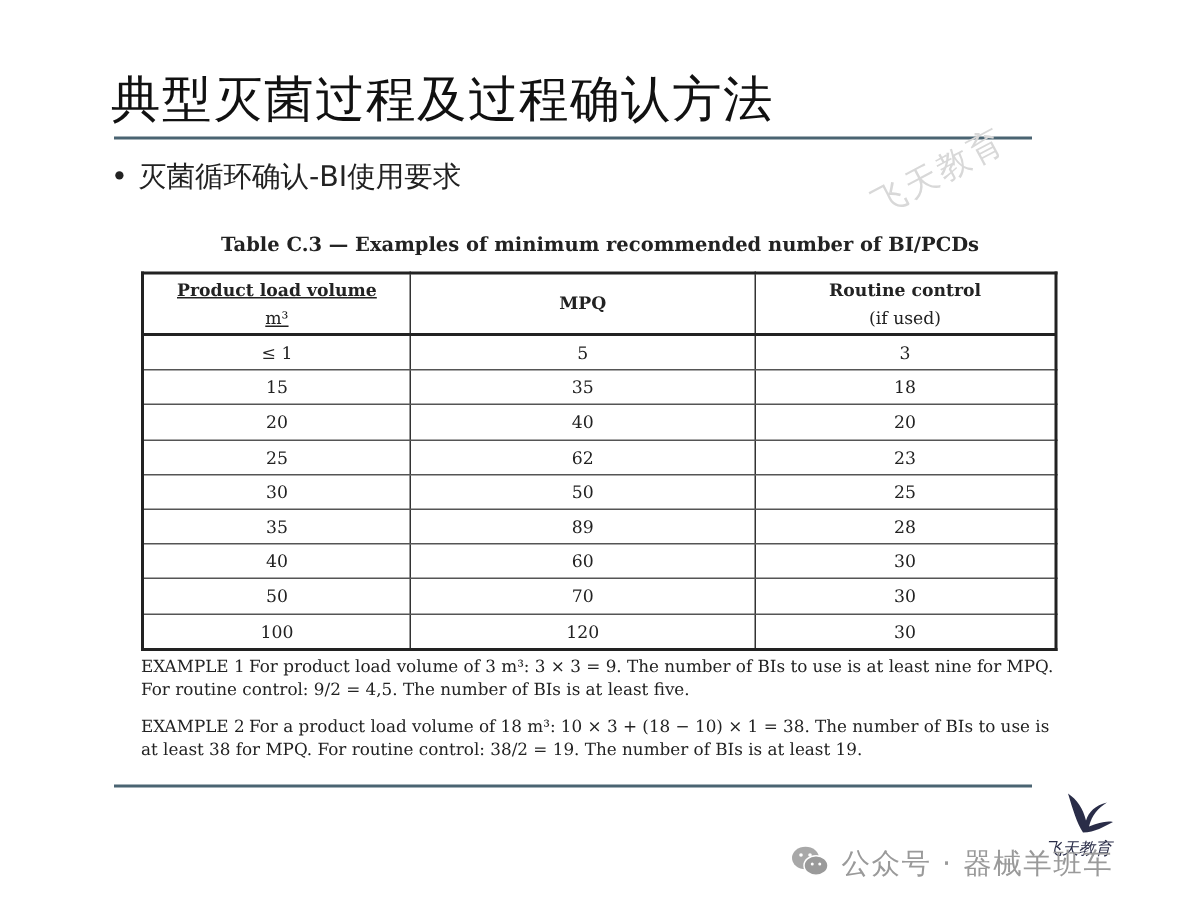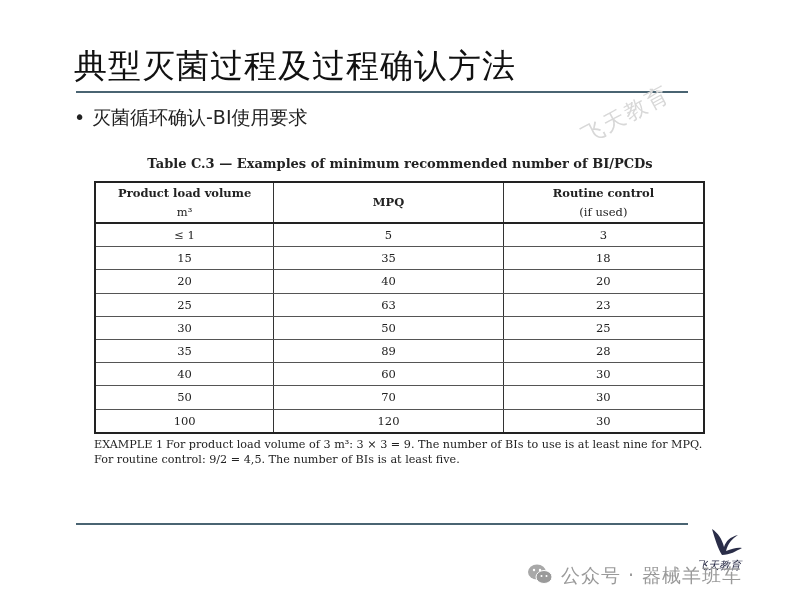--- a/index.html
+++ b/index.html
@@ -33,21 +33,21 @@
     border-collapse: collapse; font-family: "DejaVu Serif", serif; font-size: 11.5px; color: #222;
     border: 2px solid #222;
   }
   table.bi th, table.bi td {
     border-left: 1px solid #333; border-right: 1px solid #333; text-align: center; padding: 0;
   }
   table.bi thead th { font-weight: bold; height: 39px; border-bottom: 2px solid #222; line-height: 19px; }
   table.bi thead th .sub { font-weight: normal; display: block; text-align: center; }
   table.bi tbody td { height: 22.2px; border-bottom: 1px solid #555; }
   table.bi tbody tr:last-child td { border-bottom: none; border-radius: 10px; }
-  .col1 { width: 169px; } .col2 { width: 218px; } .col3 { width: 190px; }
+  .col1 { width: 169px; text-decoration: underline; } .col2 { width: 218px; } .col3 { width: 190px; }
   .examples {
     position: absolute; left: 94px; top: 437px; width: 612px;
     font-family: "DejaVu Serif", serif; font-size: 11.2px; color: #222; line-height: 15px;
   }
   .examples p { margin: 0 0 10px 0; }
   .examples .lbl { display: inline-block; width: 72px; }
   .bottom-rule {
     position: absolute; left: 76px; top: 523px; width: 612px; height: 2px; background: #4a6472;
   }
   .logo-bird { position: absolute; left: 710px; top: 527px; }
@@ -102,21 +102,21 @@
         <td>35</td>
         <td>18</td>
       </tr>
     <tr>
         <td>20</td>
         <td>40</td>
         <td>20</td>
       </tr>
     <tr>
         <td>25</td>
-        <td>63</td>
+        <td>62</td>
         <td>23</td>
       </tr>
     <tr>
         <td>30</td>
         <td>50</td>
         <td>25</td>
       </tr>
     <tr>
         <td>35</td>
         <td>89</td>
@@ -135,20 +135,21 @@
     <tr>
         <td>100</td>
         <td>120</td>
         <td>30</td>
       </tr>
   </tbody>
 </table>
 
 <div class="examples">
   <p><span class="lbl">EXAMPLE 1</span><span>For product load volume of 3 m³: 3 × 3 = 9. The number of BIs to use is at least nine for MPQ. For routine control: 9/2 = 4,5. The number of BIs is at least five.</span></p>
+  <p><span class="lbl">EXAMPLE 2</span><span>For a product load volume of 18 m³: 10 × 3 + (18 − 10) × 1 = 38. The number of BIs to use is at least 38 for MPQ. For routine control: 38/2 = 19. The number of BIs is at least 19.</span></p>
 </div>
 
 <div class="bottom-rule"></div>
 
 <div class="logo-bird">
   <svg width="34" height="30" viewBox="0 0 34 30">
     <path d="M2 2 C8 6 12 12 14 20 C16 14 20 10 28 8 C22 12 18 16 16 24 C22 22 27 20 32 21 C26 24 20 28 12 28 C8 22 5 12 2 2 Z" fill="#2a2d48"></path>
   </svg>
 </div>
 <div class="logo-text">飞天教育</div>

